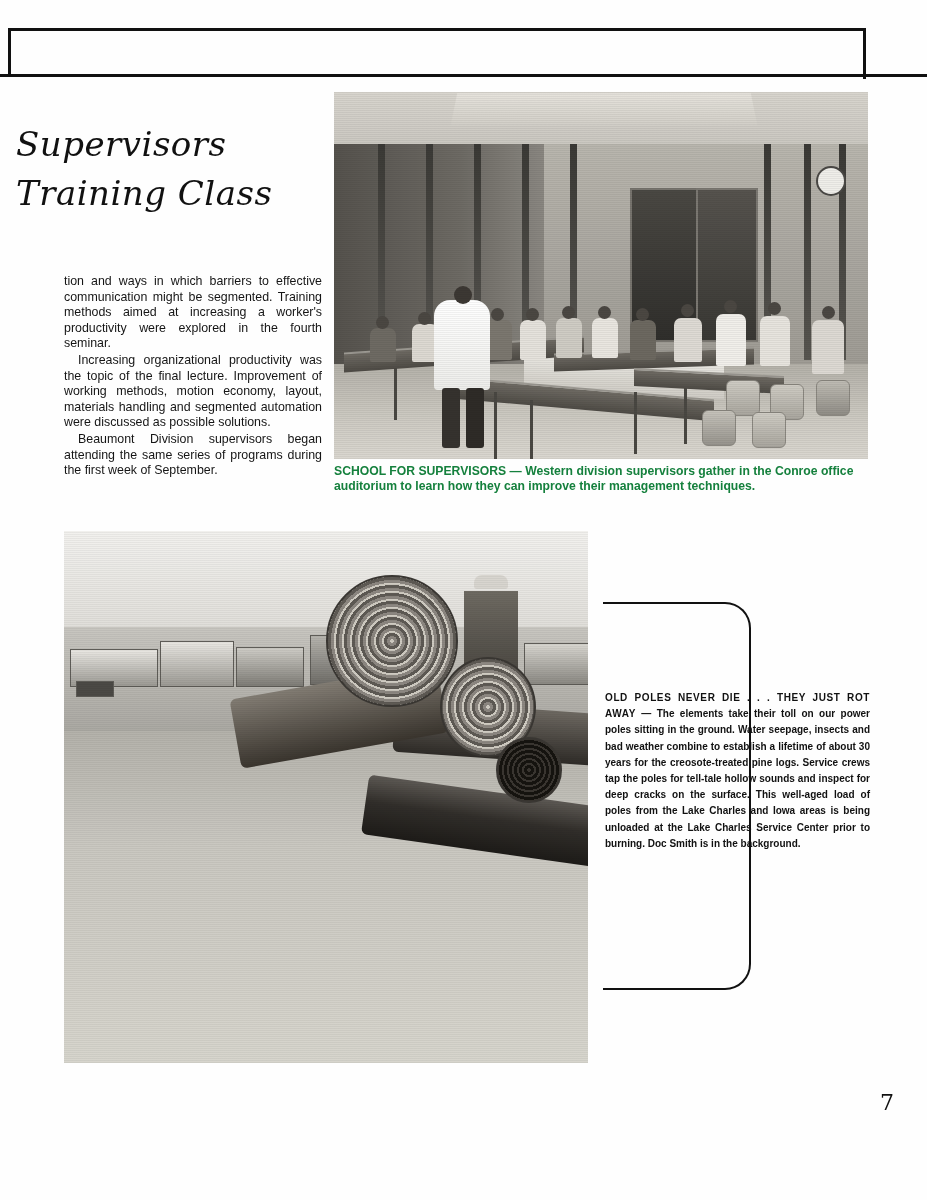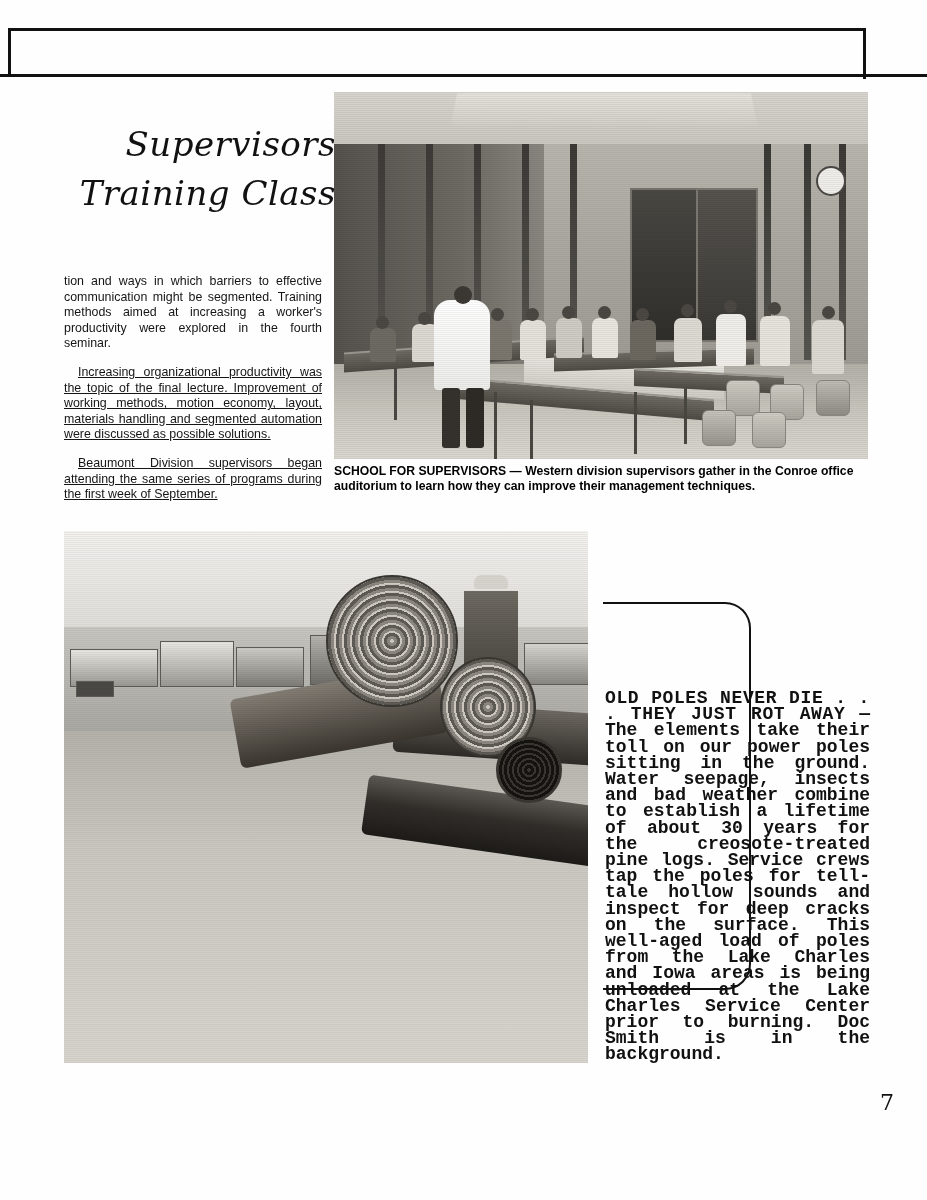--- a/index.html
+++ b/index.html
@@ -54,64 +54,62 @@
     position: absolute;
     left: 16px;
     top: 120px;
     width: 320px;
     font-family: "DejaVu Serif", serif;
     font-style: italic;
     font-size: 34px;
     line-height: 1.45;
     letter-spacing: 0.5px;
     color: #111;
-    text-align: right;
   }
   .headline .l1 { display:block; }
-  .headline .l2 { display:block;margin-left:16px; }
+  .headline .l2 { display:block; }
 
   
   .body-col {
     position: absolute;
     left: 64px;
     top: 274px;
     width: 258px;
     font-size: 12.4px;
     line-height: 15.6px;
     text-align: justify;
     color: #151515;
   }
   .body-col p {
     margin: 0 0 0 0;
   }
   .body-col p + p {
     text-indent: 14px;
-    margin-top: 13px;
-    text-decoration: underline;
+    margin-top: 1px;
   }
 
   
   .photo-top {
     position: absolute;
     left: 334px;
     top: 92px;
     width: 534px;
     height: 367px;
     overflow: hidden;
     background: #8d8d8d;
   }
   .photo-caption-top {
     position: absolute;
     left: 334px;
     top: 464px;
     width: 536px;
     font-size: 12.2px;
     line-height: 15.4px;
     font-weight: bold;
-    color: #000000;
+    color: #15803d;
   }
 
   
   .photo-bottom {
     position: absolute;
     left: 64px;
     top: 531px;
     width: 524px;
     height: 532px;
     overflow: hidden;
@@ -129,26 +127,25 @@
     border-right: 2px solid #111;
     border-bottom: 2px solid #111;
     border-top-right-radius: 26px;
     border-bottom-right-radius: 26px;
   }
   .caption-right {
     position: absolute;
     left: 605px;
     top: 690px;
     width: 265px;
-    font-size: 18px;
+    font-size: 10px;
     line-height: 16.2px;
     font-weight: bold;
     color: #111;
     text-align: justify;
-    font-family: Liberation Mono, monospace;
   }
   .caption-right .lead {
     letter-spacing: 0.6px;
   }
 
   .page-number {
     position: absolute;
     left: 880px;
     top: 1090px;
     font-family: "DejaVu Serif", serif;

